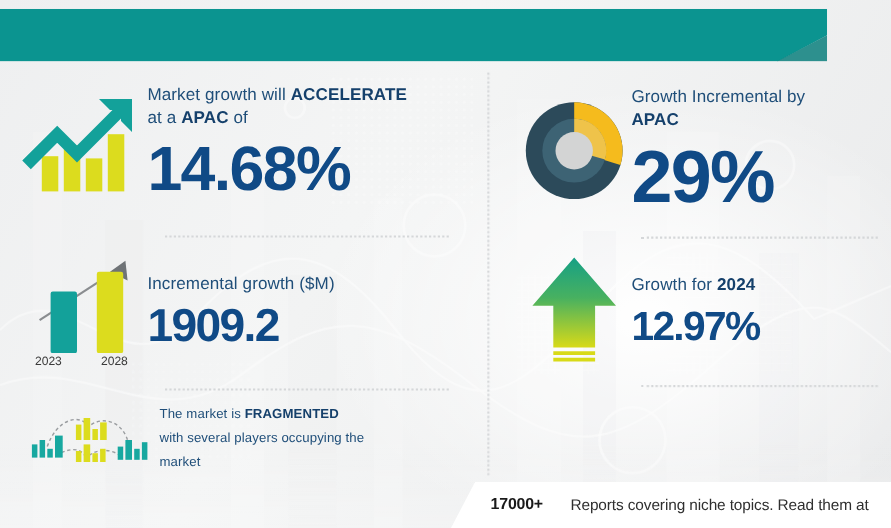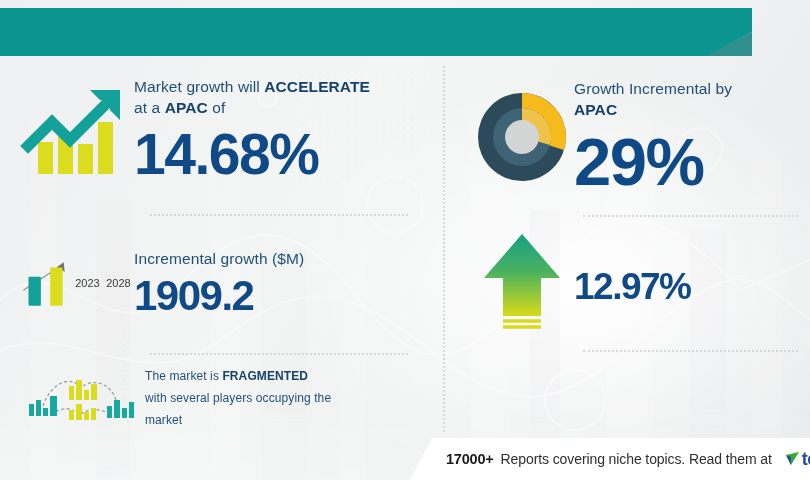--- a/index.html
+++ b/index.html
@@ -170,21 +170,21 @@
     background: #ffffff;
     clip-path: polygon(5.5% 0, 100% 0, 100% 100%, 0 100%);
     box-shadow: 0 -1px 2px rgba(0,0,0,.05);
   }
   .footer-inner {
     position: absolute;
     inset: 0;
     display: flex;
     align-items: center;
     padding-left: 36px;
-    gap: 7px;
+    gap: 25px;
     white-space: nowrap;
     text-align: right;
   }
   .footer-count {
     font-size: 14.5px;
     font-weight: bold;
     color: #1a1a1a;
     letter-spacing: -.2px;
   }
   .footer-text {
@@ -284,21 +284,21 @@
     <div class="stat-body">
       <div class="caption">
         <span>Market growth will </span><b>ACCELERATE</b><br>
         <span>at a </span><b>APAC</b><span> of</span>
       </div>
       <div class="bignum">14.68%</div>
     </div>
   </div>
 
   <div class="stat" id="block-incremental">
-    <div class="stat-icon" style="flex-direction:row;">
+    <div class="stat-icon" style="flex-direction:column;">
       <svg width="112" height="92" viewBox="0 0 112 92">
         <path d="M18 62 L92 14" fill="none" stroke="#8a8d90" stroke-width="2"></path>
         <path d="M96 8 L98 26 L82 18 Z" fill="#6f7376"></path>
         <rect x="28" y="36" width="24" height="56" rx="2" fill="#13a19a"></rect>
         <rect x="70" y="18" width="24" height="74" rx="2" fill="#dcdc1e"></rect>
       </svg>
       <div class="year-labels">
         <span>2023</span>
         <span>2028</span>
       </div>
@@ -383,20 +383,23 @@
           </linearGradient>
         </defs>
         <path d="M41 2 L79 46 L60 46 L60 84 L22 84 L22 46 L3 46 Z" fill="url(#arrowgrad)"></path>
         <g stroke="#d8da18" stroke-width="3.4" fill="none">
           <line x1="22" y1="89" x2="60" y2="89"></line>
           <line x1="22" y1="95" x2="60" y2="95"></line>
         </g>
       </svg>
     </div>
     <div class="stat-body">
+      <div class="caption">
+        <span>Growth for </span><b>2024</b>
+      </div>
       <div class="bignum">12.97%</div>
     </div>
   </div>
 
   <div class="footer">
     <div class="sheet"></div>
     <div class="footer-inner">
       <span class="footer-count">17000+</span>
       <span class="footer-text">Reports covering niche topics. Read them at</span>
       <span class="brand">

